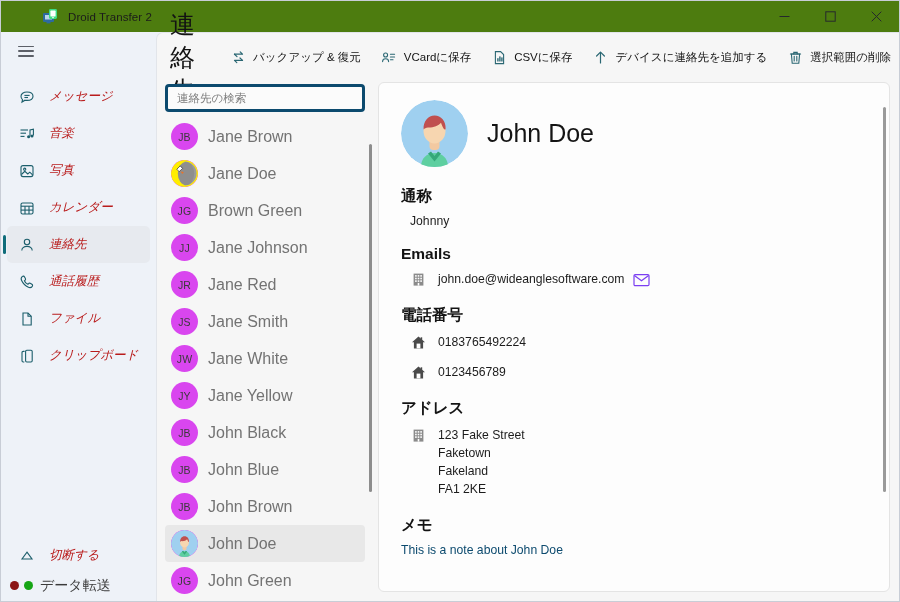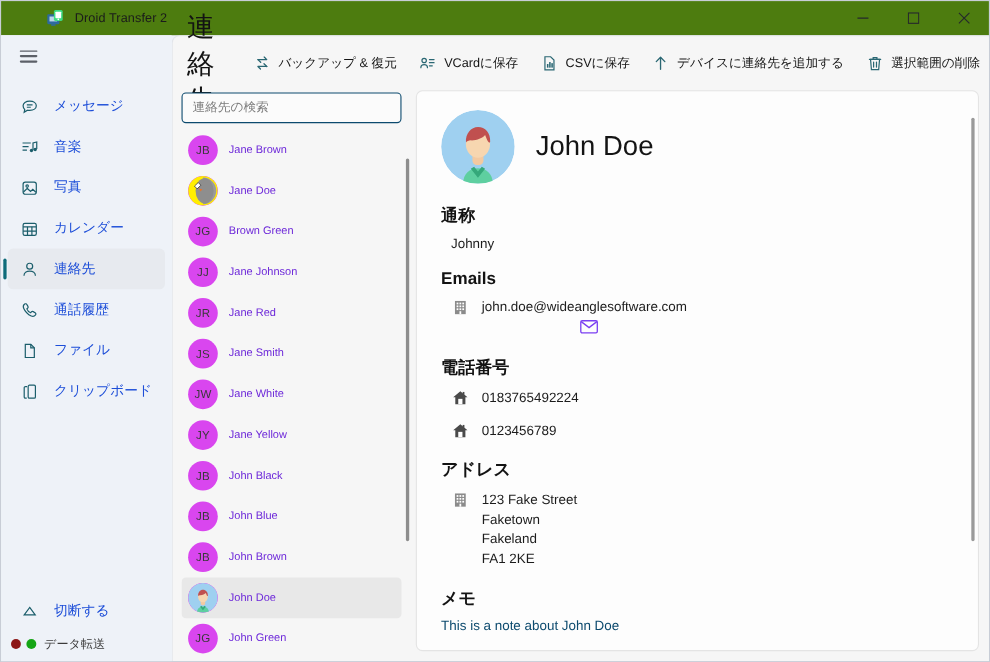--- a/index.html
+++ b/index.html
@@ -54,30 +54,30 @@
     height: 37px; display: flex; align-items: center;
     margin: 0 6px; padding-left: 11px; border-radius: 5px;
     position: relative; gap: 14px;
   }
   .nav-item.active { background: #e7eaef; }
   .nav-item.active::before {
     content: ""; position: absolute; left: -4px; top: 9px;
     width: 3px; height: 19px; background: #0f6c7a; border-radius: 2px;
   }
   .nav-ico { width: 17px; height: 17px; flex: 0 0 17px; color: #1b5e6b; display: flex; align-items: center; justify-content: center; }
-  .nav-label { font-size: 12.5px; color: #1d4ed8; }
+  .nav-label { font-size: 12.5px; color: #b91c1c; font-style: italic; }
 
   .nav-bottom { margin-top: auto; display: flex; flex-direction: column; padding-bottom: 4px; }
 
   .statusbar {
     height: 23px; display: flex; align-items: center; gap: 5px;
     padding-left: 9px;
   }
   .dot { width: 9px; height: 9px; border-radius: 50%; }
-  .status-text { font-size: 11px; color: #3b3b3b; margin-left: 2px; }
+  .status-text { font-size: 14px; color: #3b3b3b; margin-left: 2px; }
 
   
   .content {
     flex: 1; background: #f6f6f6;
     border-top-left-radius: 7px;
     display: flex; flex-direction: column;
     min-width: 0; position: relative;
     border-left: 1px solid #e2e5ea;
     border-top: 1px solid #e2e5ea;
   }
@@ -96,21 +96,21 @@
 
   
   .listpane {
     width: 208px; flex: 0 0 208px;
     display: flex; flex-direction: column; min-height: 0;
     position: relative;
   }
   .searchbox {
     margin: 2px 8px 6px 0;
     height: 28px; background: #fbfbfb;
-    border: 1px solid #0c4a6e; border-radius: 4px;
+    border: 3px solid #0c4a6e; border-radius: 4px;
     display: flex; align-items: center; padding: 0 9px; justify-content: flex-end;
   }
   .searchbox input {
     border: 0; outline: 0; background: transparent; width: 100%;
     font-size: 11.5px; color: #2c2c2c;
     font-family: "Liberation Sans", sans-serif;
   }
   .searchbox input::placeholder { color: #7d7d7d; }
 
   .contact-list { flex: 1; overflow: hidden; position: relative; padding-right: 8px; }
@@ -122,21 +122,21 @@
   .contact-row.selected::before {
     content: ""; position: absolute; left: -4px; top: 9px;
     width: 3px; height: 19px; background: #0f6c7a; border-radius: 2px;
   }
   .avatar {
     width: 27px; height: 27px; flex: 0 0 27px; border-radius: 50%;
     background: #d946ef; display: flex; align-items: center; justify-content: center;
     font-size: 10.5px; color: #3a3a3a; letter-spacing: .2px; overflow: hidden;
     position: relative;
   }
-  .contact-name { font-size: 10px; color: #6d28d9; }
+  .contact-name { font-size: 16px; color: #737373; }
 
   .list-scroll {
     position: absolute; right: 1px; top: 62px;
     width: 3px; height: 348px; background: #8d8d8d; border-radius: 2px;
   }
 
   
   .detailpane {
     flex: 1; background: #fdfdfd;
     border: 1px solid #e4e4e4; border-radius: 6px;
@@ -148,21 +148,21 @@
   .big-avatar { width: 67px; height: 67px; flex: 0 0 67px; border-radius: 50%; overflow: hidden; position: relative; }
   .detail-name { font-size: 25px; color: #141414; }
 
   .section { margin-bottom: 17px; }
   .section-title { font-size: 15.5px; color: #131313; font-weight: 700; margin-bottom: 7px; }
   .section-body { padding-left: 9px; }
   .field-row { display: flex; align-items: flex-start; gap: 11px; margin-bottom: 12px; }
   .field-ico { width: 17px; height: 17px; flex: 0 0 17px; display: flex; align-items: center; justify-content: center; margin-top: 1px; }
   .field-val { font-size: 12.2px; color: #1c1c1c; line-height: 18px; }
   .mail-ico { width: 17px; height: 14px; flex: 0 0 17px; margin-left: 8px; margin-top: 2px; }
-  .inline { display: flex; align-items: center; flex-direction: column; }
+  .inline { display: flex; align-items: center; }
   .note-text { font-size: 12.2px; color: #0c4a6e; margin-top: 2px; }
 
   .detail-scroll {
     position: absolute; right: 3px; top: 24px;
     width: 3px; height: 385px; background: #9a9a9a; border-radius: 2px;
   }
   .plain { font-size: 12.2px; color: #1c1c1c; padding-left: 9px; }
 </style>
 </head>
 <body>

